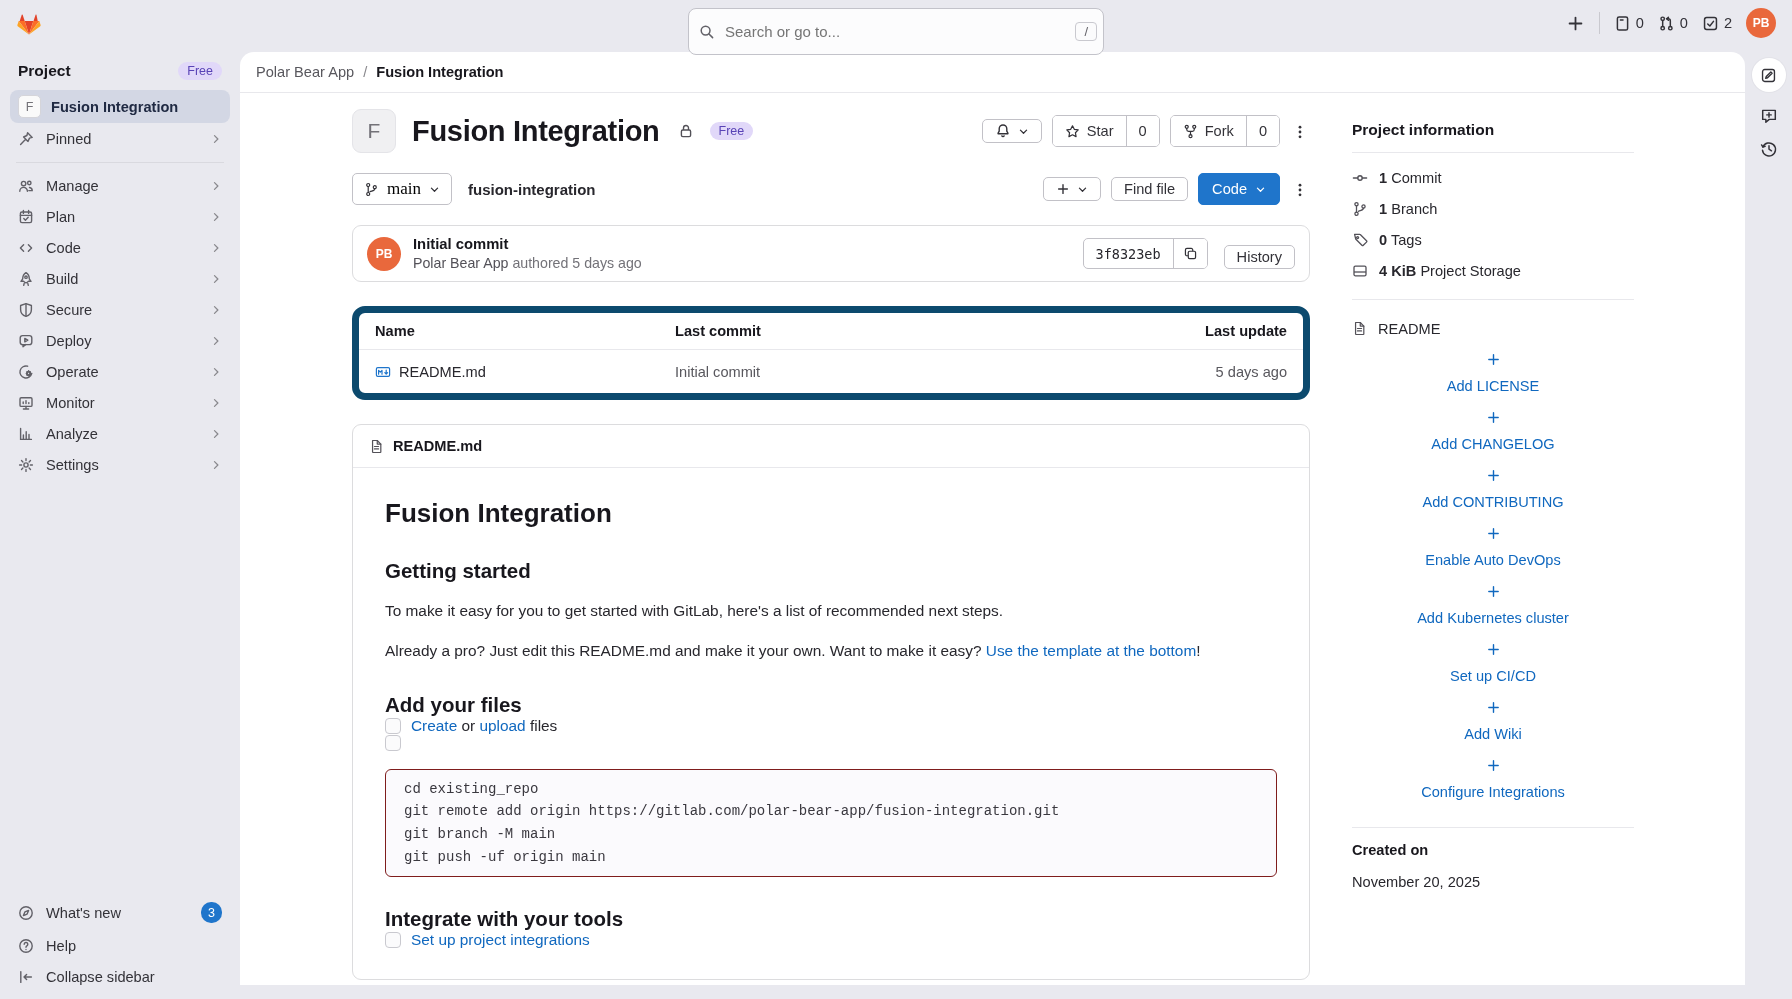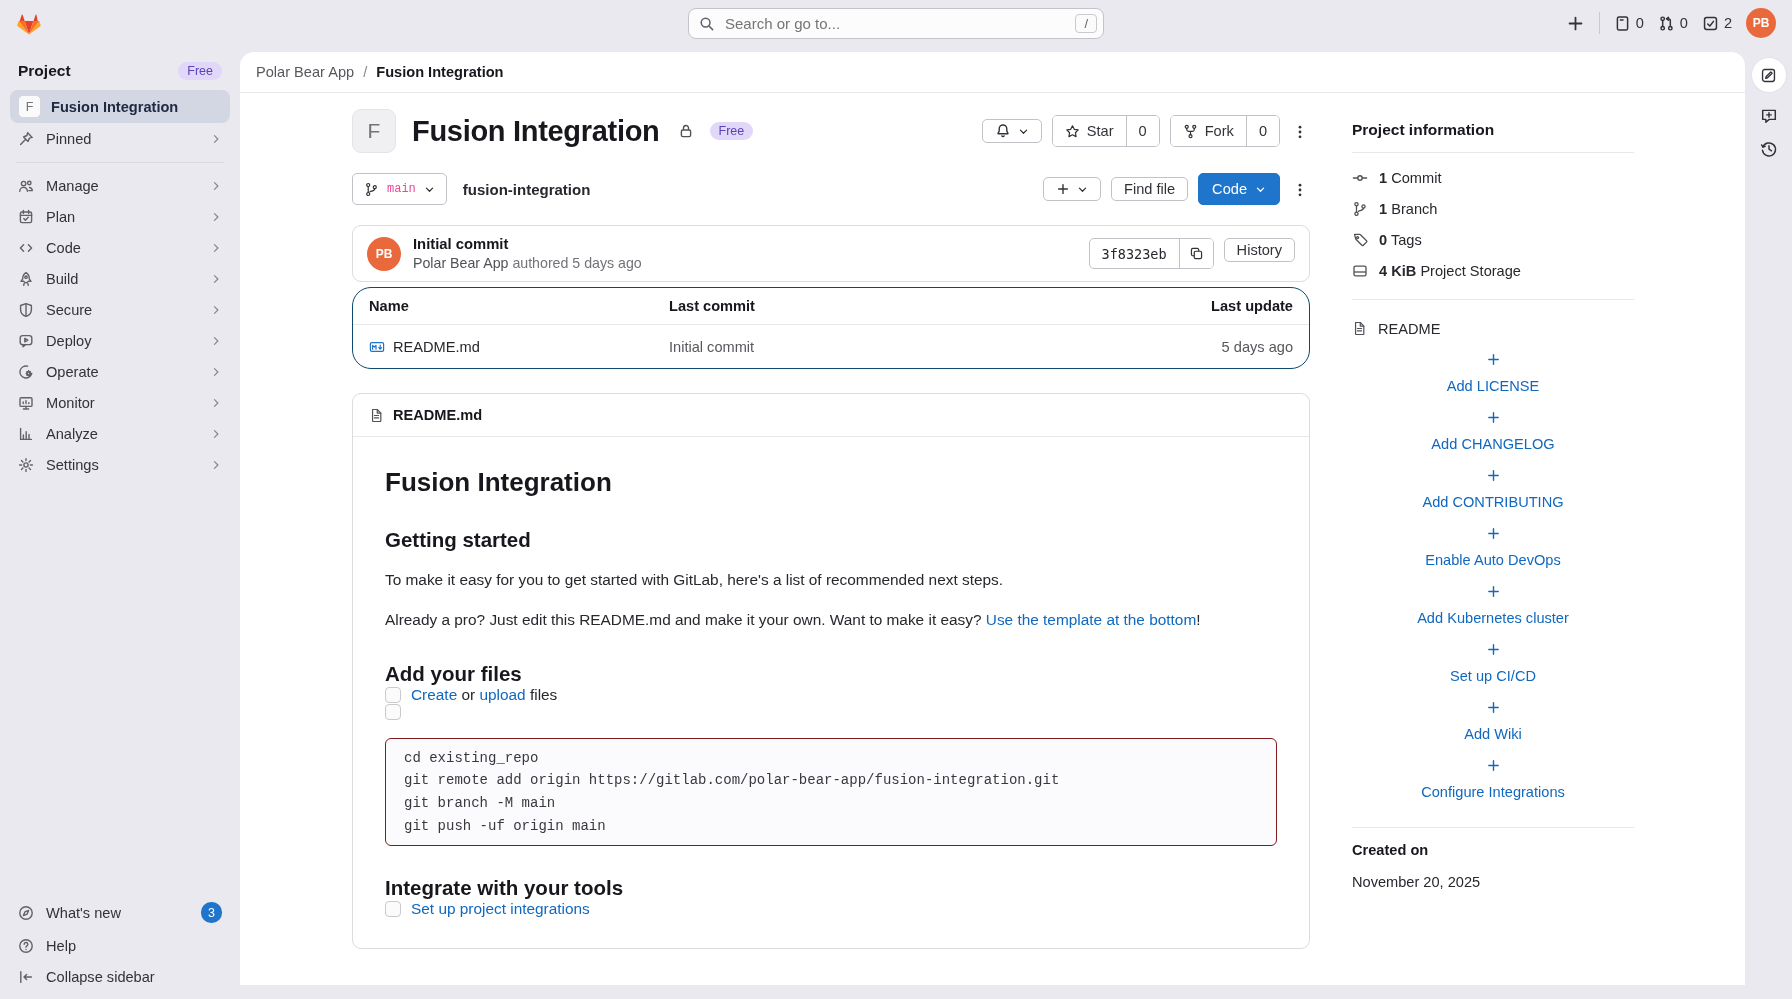--- a/index.html
+++ b/index.html
@@ -9,21 +9,21 @@
     background:#e9e9ef; color:#28272d;
     font-family:"Liberation Sans", sans-serif; font-size:14.6px;
   }
   .ic { display:inline-block; vertical-align:middle; flex:none; }
 
   
   .topbar { height:46px; display:flex; align-items:center; padding:0 16px; position:relative; }
   .logo { width:26px; height:26px; cursor:pointer; }
   .searchbox {
     position:absolute; left:50%; top:8px; transform:translateX(-50%);
-    width:416px; height:31px; background:#fcfcfd; border:1px solid #c3c3ca;
+    width:416px; height:47px; background:#fcfcfd; border:1px solid #c3c3ca;
     border-radius:8px; display:flex; align-items:center; padding:0 6px 0 10px; gap:8px;
   }
   .searchbox input {
     border:none; outline:none; background:transparent; flex:1;
     font:15px "Liberation Sans", sans-serif; color:#737278;
   }
   .kbd {
     border:1px solid #c9c9cf; border-radius:4px; background:#fbfbfc;
     padding:1px 8px; font-size:13px; color:#626168;
   }
@@ -116,45 +116,45 @@
   }
   .btn-group .seg + .seg { border-left:1px solid #c2c1c7; }
   .kebab { color:#333238; cursor:pointer; padding:4px 2px; }
 
   
   .repo-bar { display:flex; align-items:center; gap:16px; margin-top:20px; }
   .branch-pill {
     display:inline-flex; align-items:center; gap:8px; height:32px; padding:0 11px;
     border:1px solid #c2c1c7; border-radius:5px; background:#fff; cursor:pointer;
   }
-  .branch-pill .bname { font-family:Liberation Mono, monospace; font-size:12px; color:#ec4899; }
+  .branch-pill .bname { font-family:Liberation Serif, serif; font-size:17px; color:#000000; }
   .repo-path { font-weight:700; color:#28272d; font-size:15px; }
   .rb-right { margin-left:auto; display:flex; align-items:center; gap:10px; }
   .btn-primary {
     display:inline-flex; align-items:center; gap:8px; height:32px; padding:0 13px;
     background:#1f75cb; border:1px solid #1f75cb; border-radius:5px; color:#fff;
     font-size:14.6px; cursor:pointer;
   }
 
   
   .commit-box {
     margin-top:20px; border:1px solid #dcdcde; border-radius:9px;
     display:flex; align-items:center; padding:10px 14px; gap:12px;
   }
   .commit-box .avatar { width:34px; height:34px; }
   .commit-title { font-weight:700; font-size:14.8px; color:#18171d; cursor:pointer; }
   .commit-meta { color:#737278; margin-top:3px; font-size:14.2px; }
   .commit-meta .author { color:#535158; }
-  .cb-right { margin-left:auto; display:flex; align-items:flex-start; gap:10px; }
+  .cb-right { margin-left:auto; display:flex; align-items:flex-end; gap:16px; }
   .sha-group { display:inline-flex; align-items:center; border:1px solid #c2c1c7; border-radius:5px; overflow:hidden; height:31px; }
   .sha { font-family:"DejaVu Sans Mono", monospace; font-size:13.5px; padding:0 12px; color:#28272d; }
   .copy-btn { width:34px; height:31px; display:flex; align-items:center; justify-content:center; border-left:1px solid #c2c1c7; cursor:pointer; color:#333238; background:#fff; }
 
   
-  .ftable { margin-top:5px; border:1px solid #0c4a6e; border-radius:19px; overflow:hidden; }
+  .ftable { margin-top:24px; border:7px solid #0c4a6e; border-radius:13px; overflow:hidden; }
   .ft-row { display:grid; grid-template-columns:300px 1fr 170px; align-items:center; padding:0 16px; }
   .ft-head { height:37px; border-bottom:1px solid #e8e8ec; font-weight:700; color:#18171d; }
   .ft-head .r, .ft-data .r { text-align:right; }
   .ft-data { height:43px; }
   .file-link { color:#28272d; cursor:pointer; display:inline-flex; align-items:center; gap:8px; }
   .md-ic { color:#1f75cb; }
   .cell-commit { color:#58575d; cursor:pointer; }
   .cell-date { color:#58575d; }
 
   

